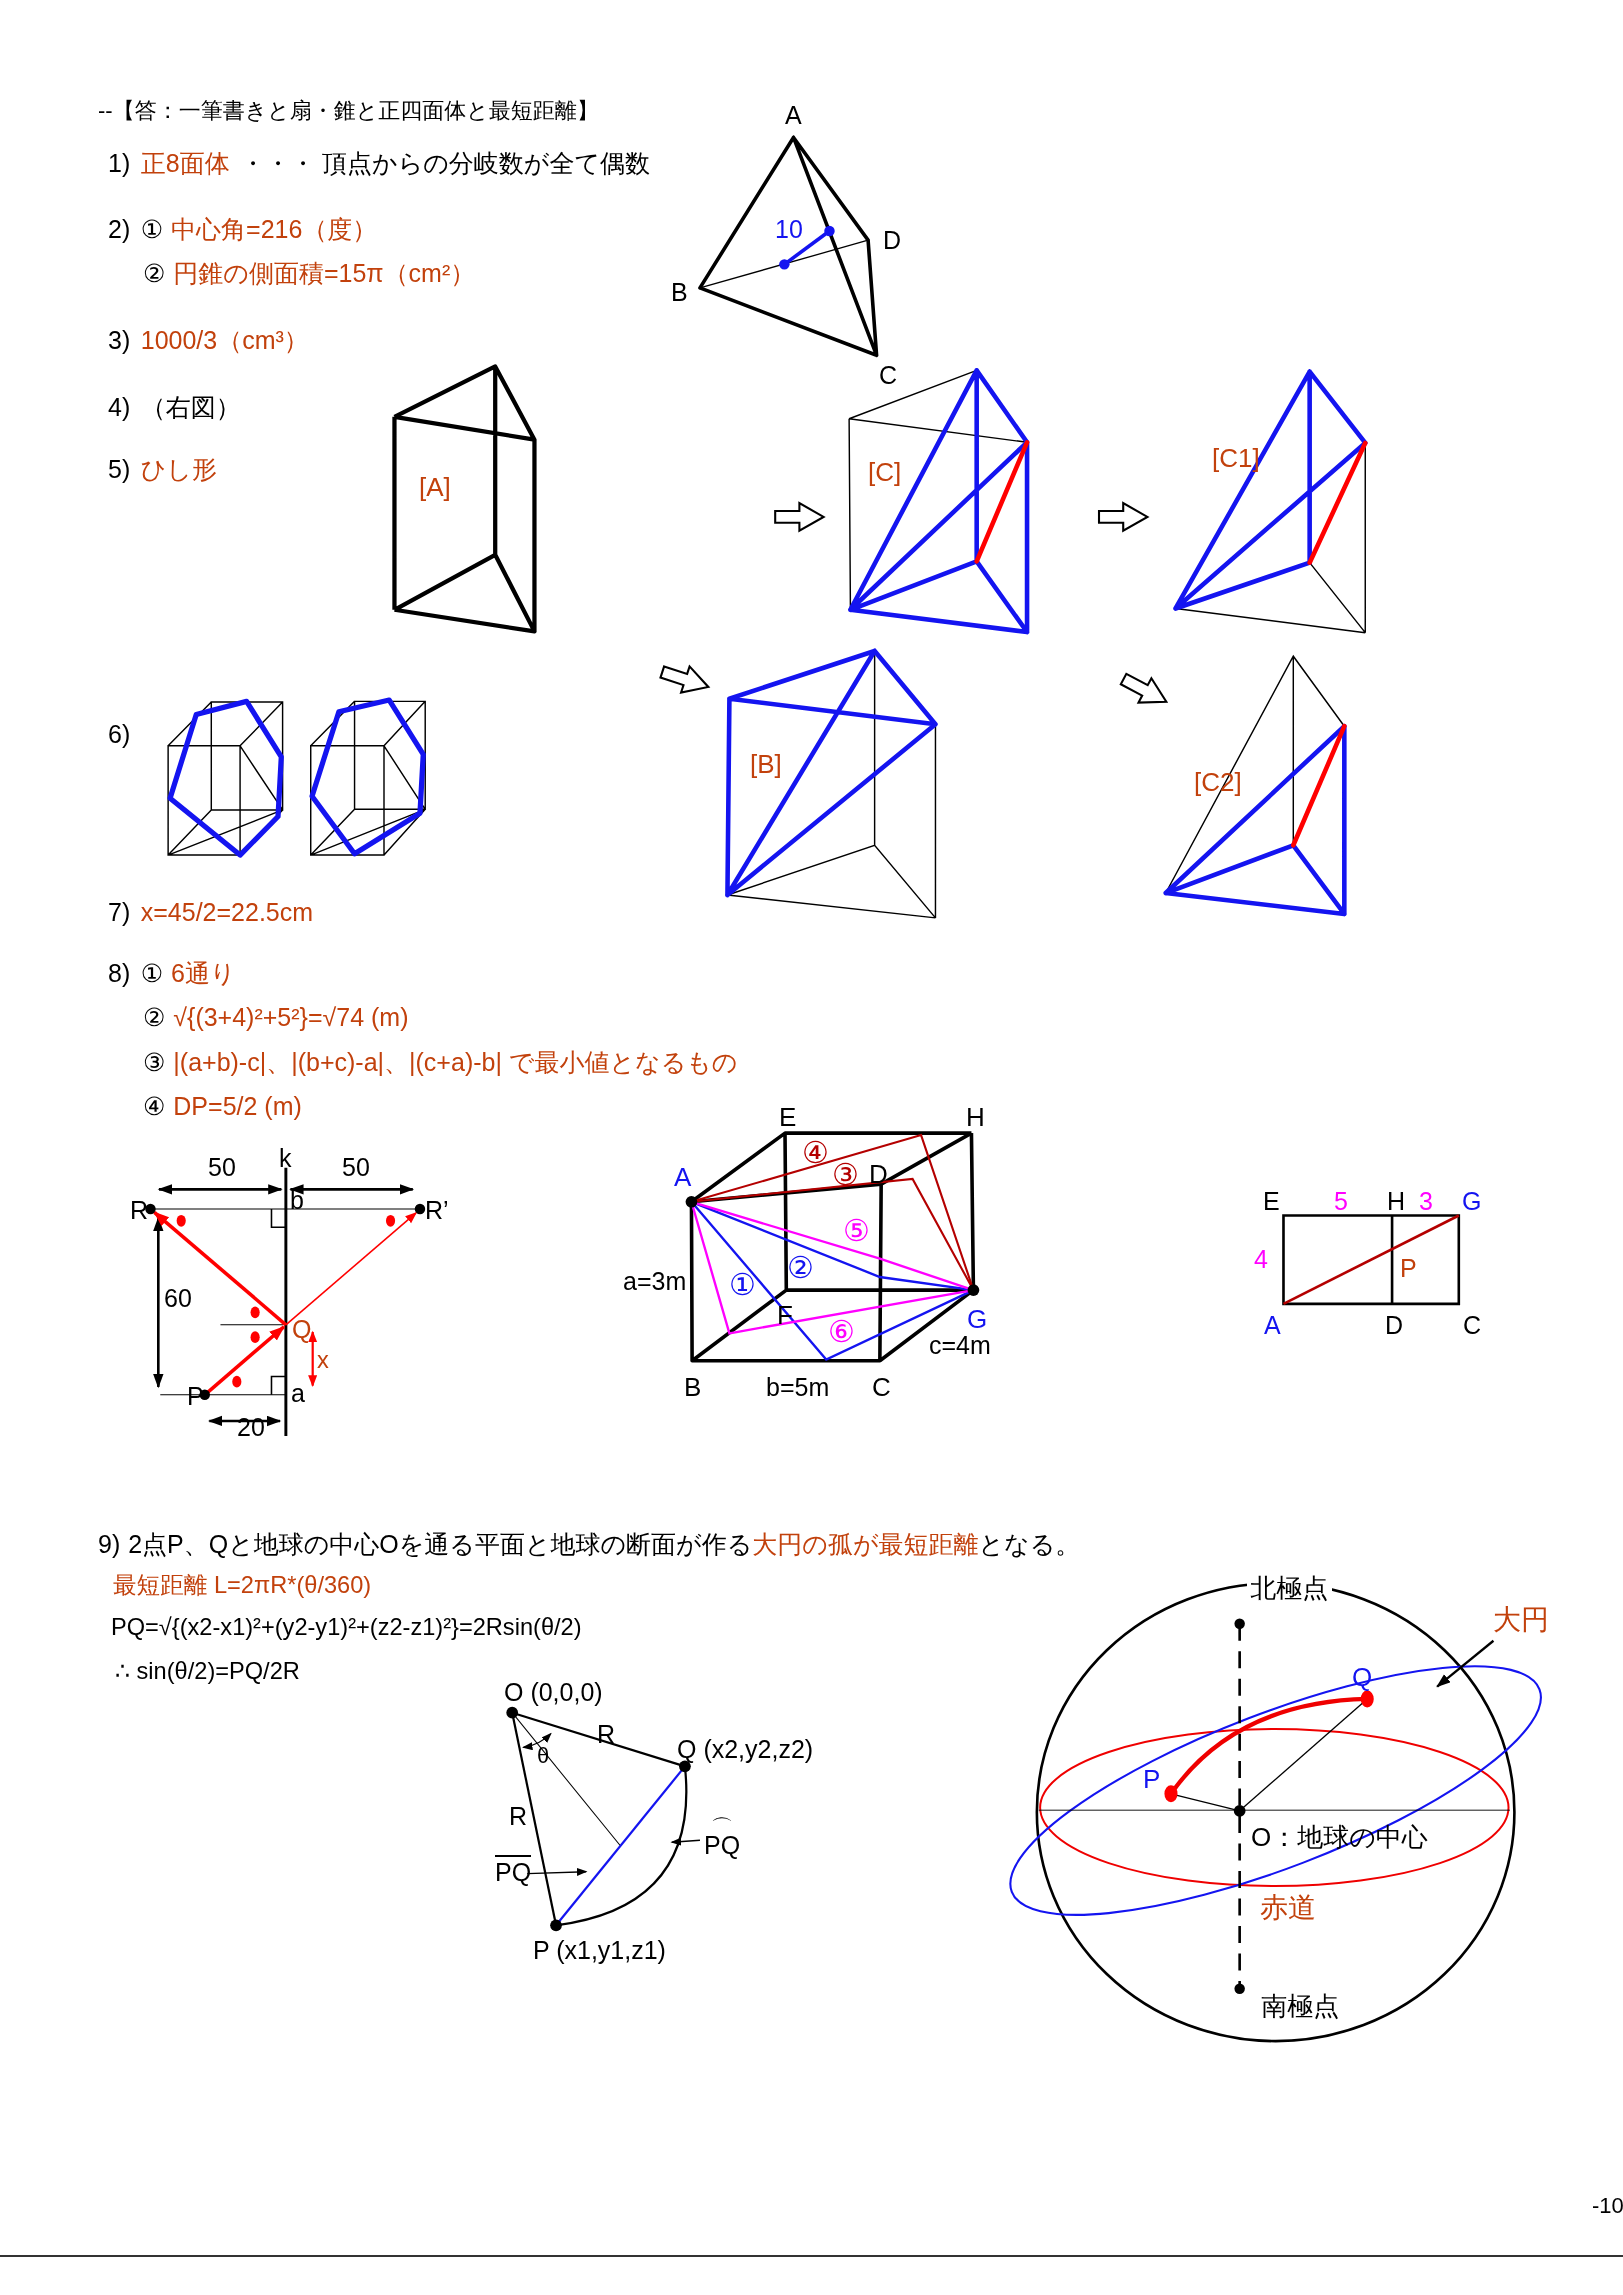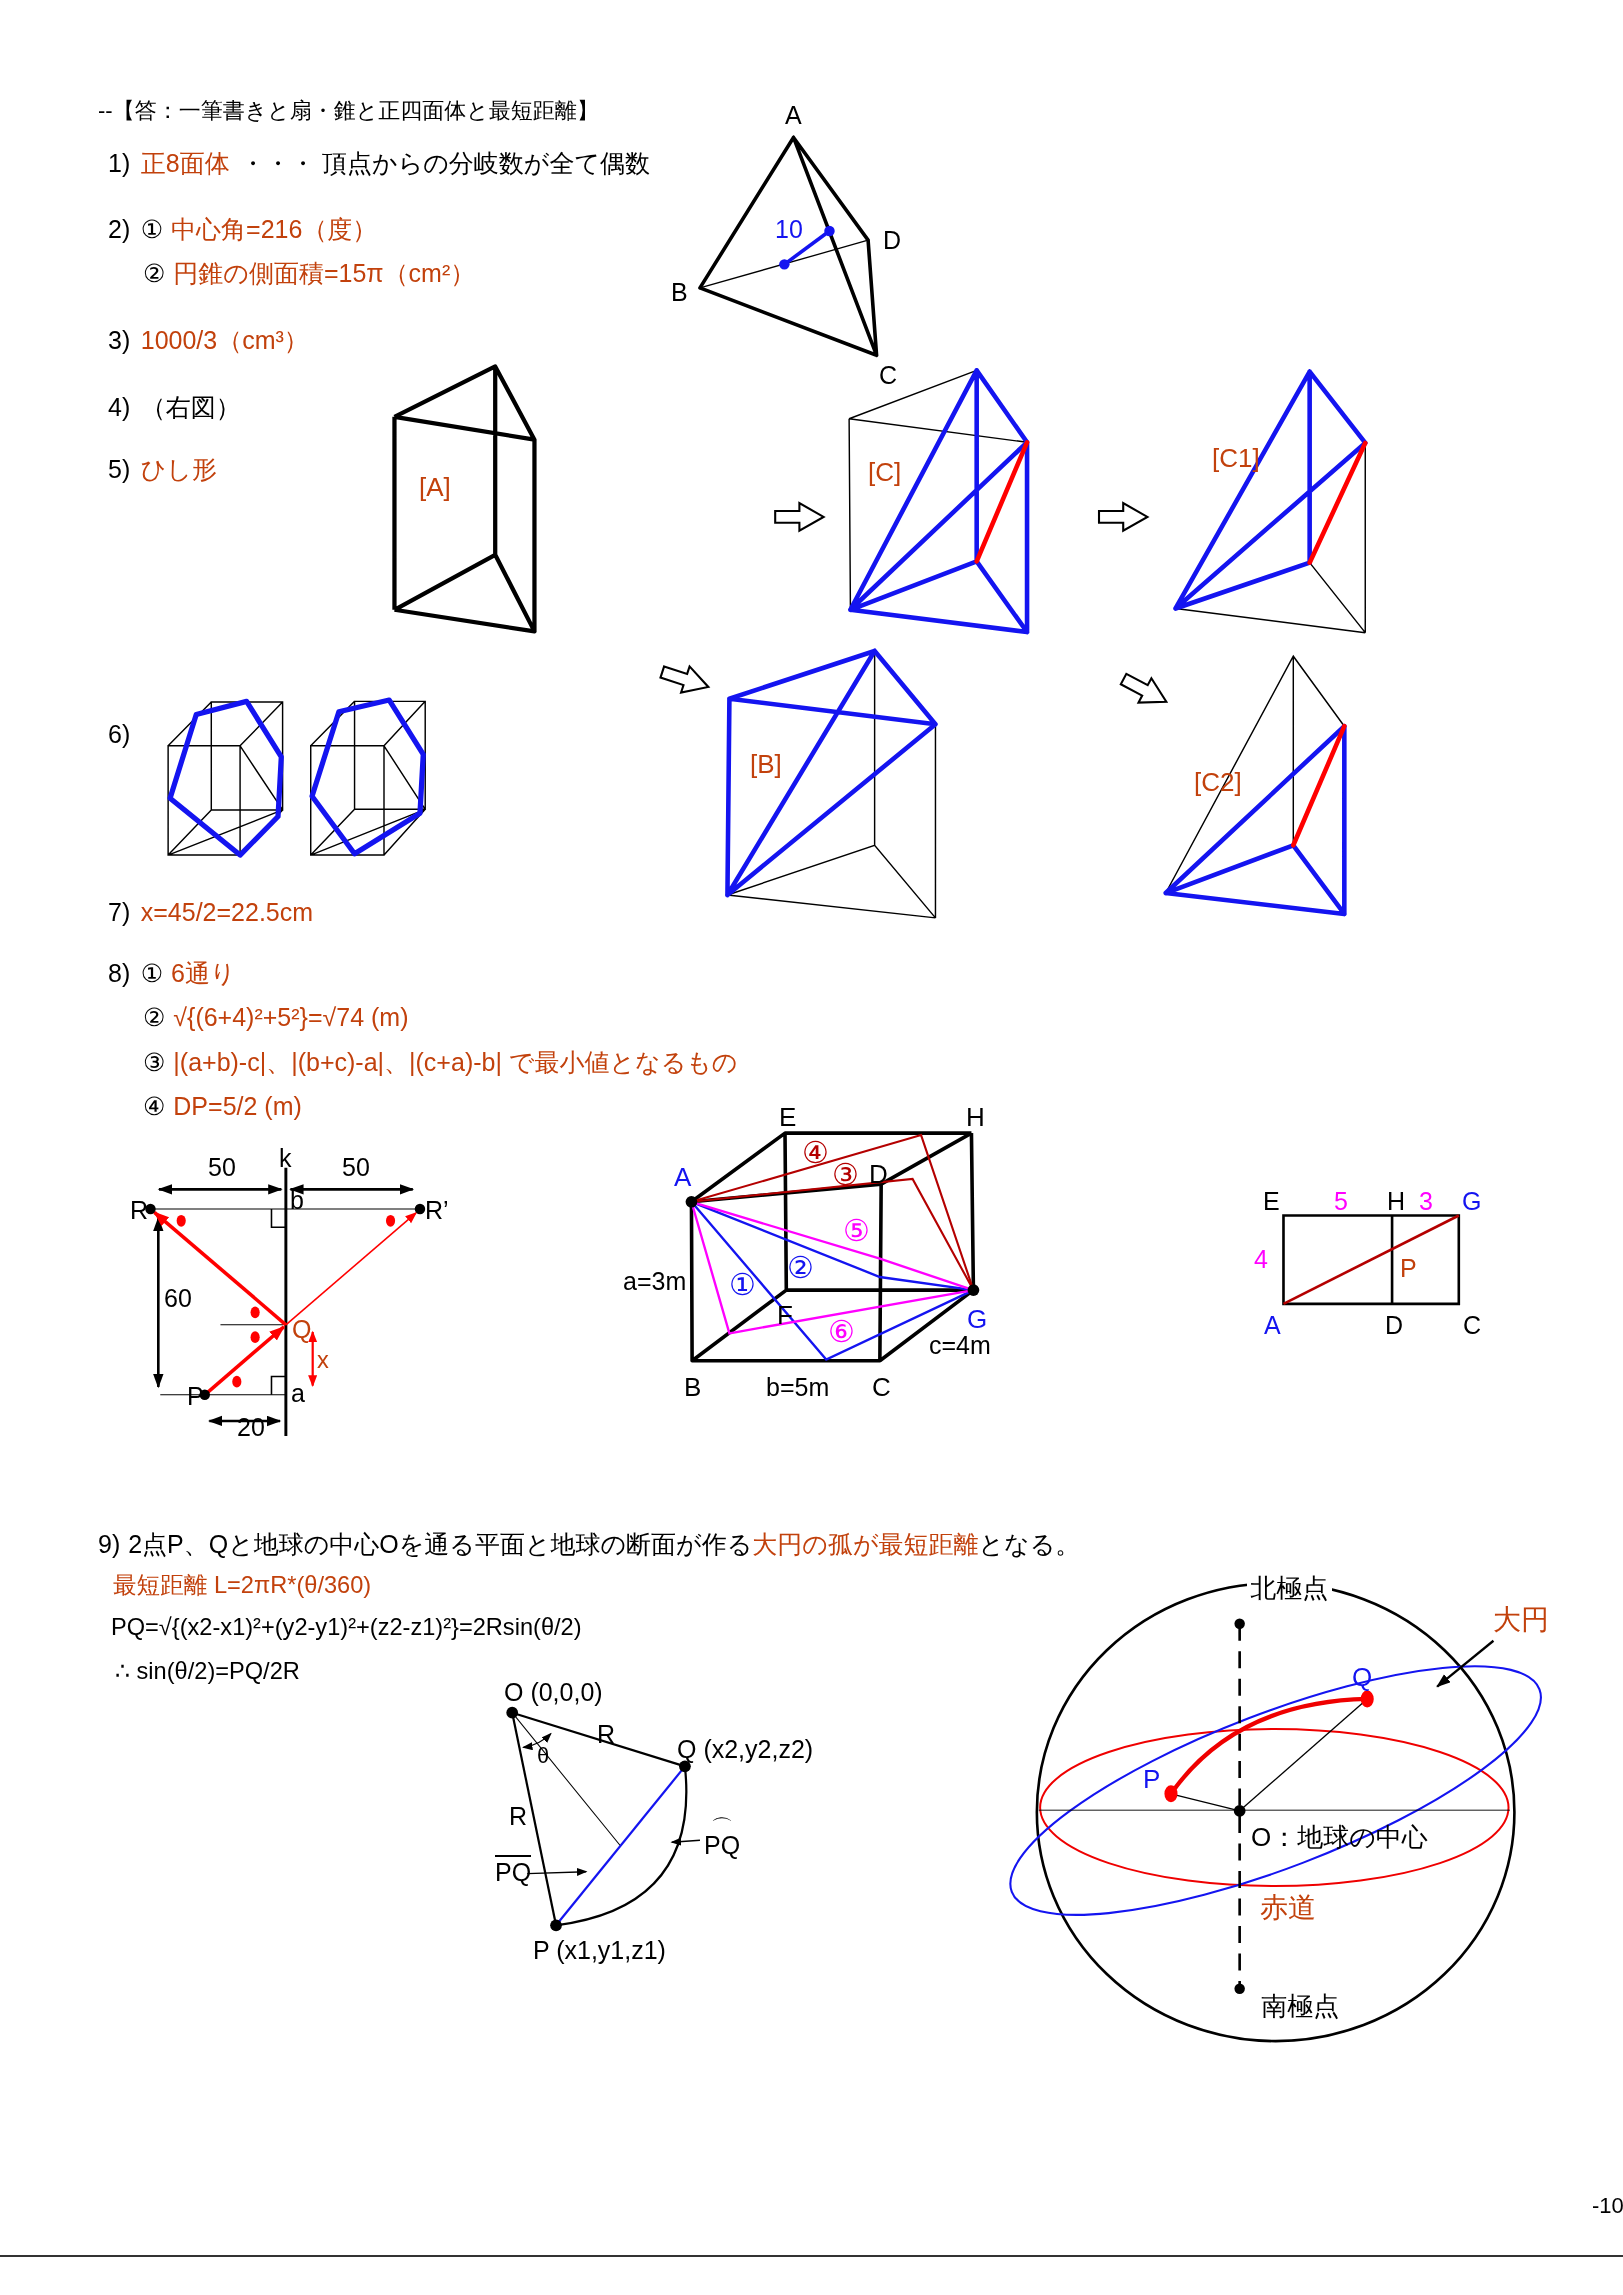--- a/index.html
+++ b/index.html
@@ -199,21 +199,21 @@
 </div>
 
 <div class="lbl fs38" style="left:108px;top:898px">
   <span class="n">7)</span><span class="red">x=45/2=22.5cm</span>
 </div>
 
 <div class="lbl fs38" style="left:108px;top:959px">
   <span class="n">8)</span><span class="m">①</span><span class="red">6通り</span>
 </div>
 <div class="lbl fs38" style="left:143px;top:1003px">
-  <span class="m">②</span><span class="red">√{(6+4)²+5²}=√74 (m)</span>
+  <span class="m">②</span><span class="red">√{(3+4)²+5²}=√74 (m)</span>
 </div>
 <div class="lbl fs38" style="left:143px;top:1048px">
   <span class="m">③</span><span class="red">|(a+b)-c|、|(b+c)-a|、|(c+a)-b| で最小値となるもの</span>
 </div>
 <div class="lbl fs38" style="left:143px;top:1092px">
   <span class="m">④</span><span class="red">DP=5/2 (m)</span>
 </div>
 
 <div class="lbl fs38" style="left:98px;top:1530px">
   <span class="m">9)</span><span>2点P、Qと地球の中心Oを通る平面と地球の断面が作る</span><span class="red">大円の孤が最短距離</span><span>となる。</span>

